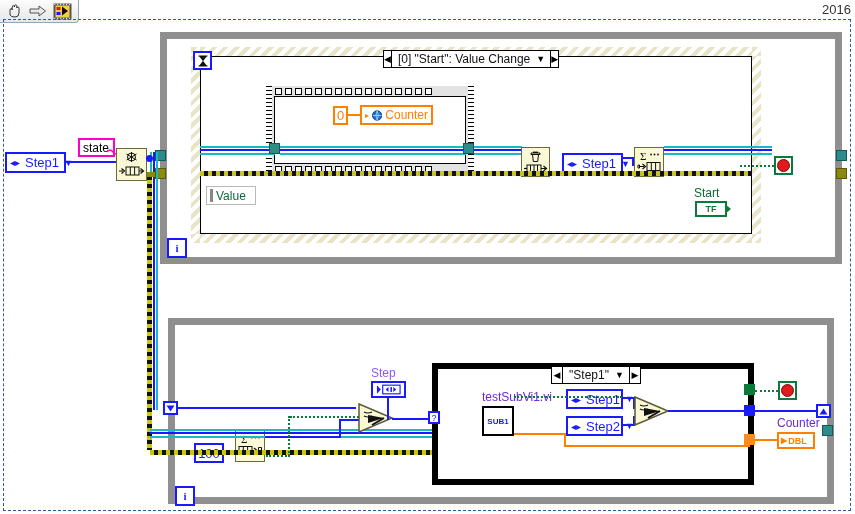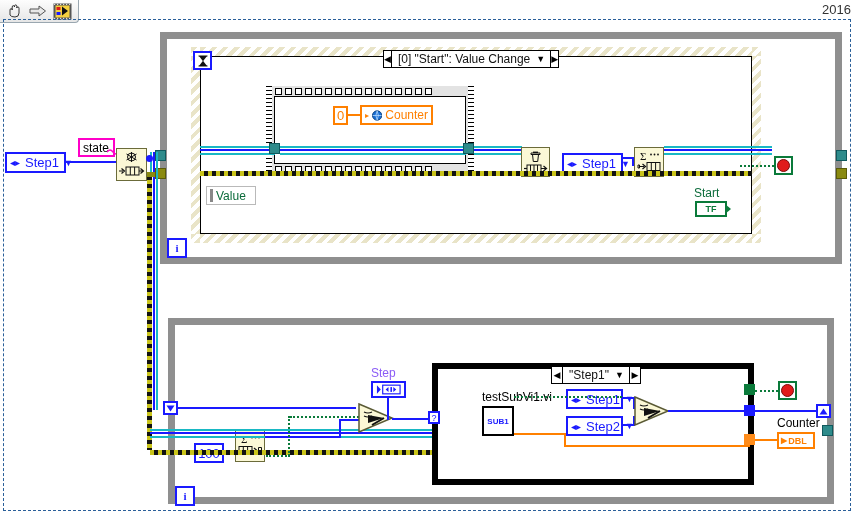--- a/index.html
+++ b/index.html
@@ -68,21 +68,21 @@
   .enum{position:absolute;border:2px solid #1a1aff;background:#fff;color:#1a1aff;
      font-size:13px;display:flex;align-items:center;box-sizing:border-box;white-space:nowrap;}
   .enum .gl{font-size:10px;padding:0 2px 0 3px;}
   .enum .txt{padding:16px 3px;}
   .enum .cv{font-size:9px;padding:0 4px 0 2px;}
 
   .numconst{position:absolute;border:2px solid #1a1aff;background:#fff;color:#1a1aff;
      font-size:13px;display:flex;align-items:center;justify-content:center;box-sizing:border-box;}
   .numconstO{border-color:#ff8000;color:#ff8000;}
 
-  .labelTxt{position:absolute;font-size:12px;color:#000000;white-space:nowrap;}
+  .labelTxt{position:absolute;font-size:12px;color:#6d28d9;white-space:nowrap;}
 
   .ctrlbox{position:absolute;border:2px solid #ff8000;background:#fff;display:flex;align-items:center;
      gap:3px;padding:0 3px;box-sizing:border-box;font-size:12px;color:#ff8000;white-space:nowrap;}
   .dblterm{position:absolute;border:2px solid #ff8000;background:#fff;color:#ff8000;font-size:9px;
      font-weight:bold;display:flex;align-items:center;box-sizing:border-box;}
   .tfterm{position:absolute;border:2px solid #0a7a3a;background:#fff;color:#0a7a3a;font-size:9px;
      font-weight:bold;display:flex;align-items:center;justify-content:center;box-sizing:border-box;}
   .stopbtn{position:absolute;width:19px;height:19px;border:2px solid #0a7a3a;background:#fff;
      display:flex;align-items:center;justify-content:center;box-sizing:border-box;}
   .stopbtn i{width:11px;height:11px;border-radius:50%;background:#e01b1b;border:1px solid #7a0a0a;display:block;}

